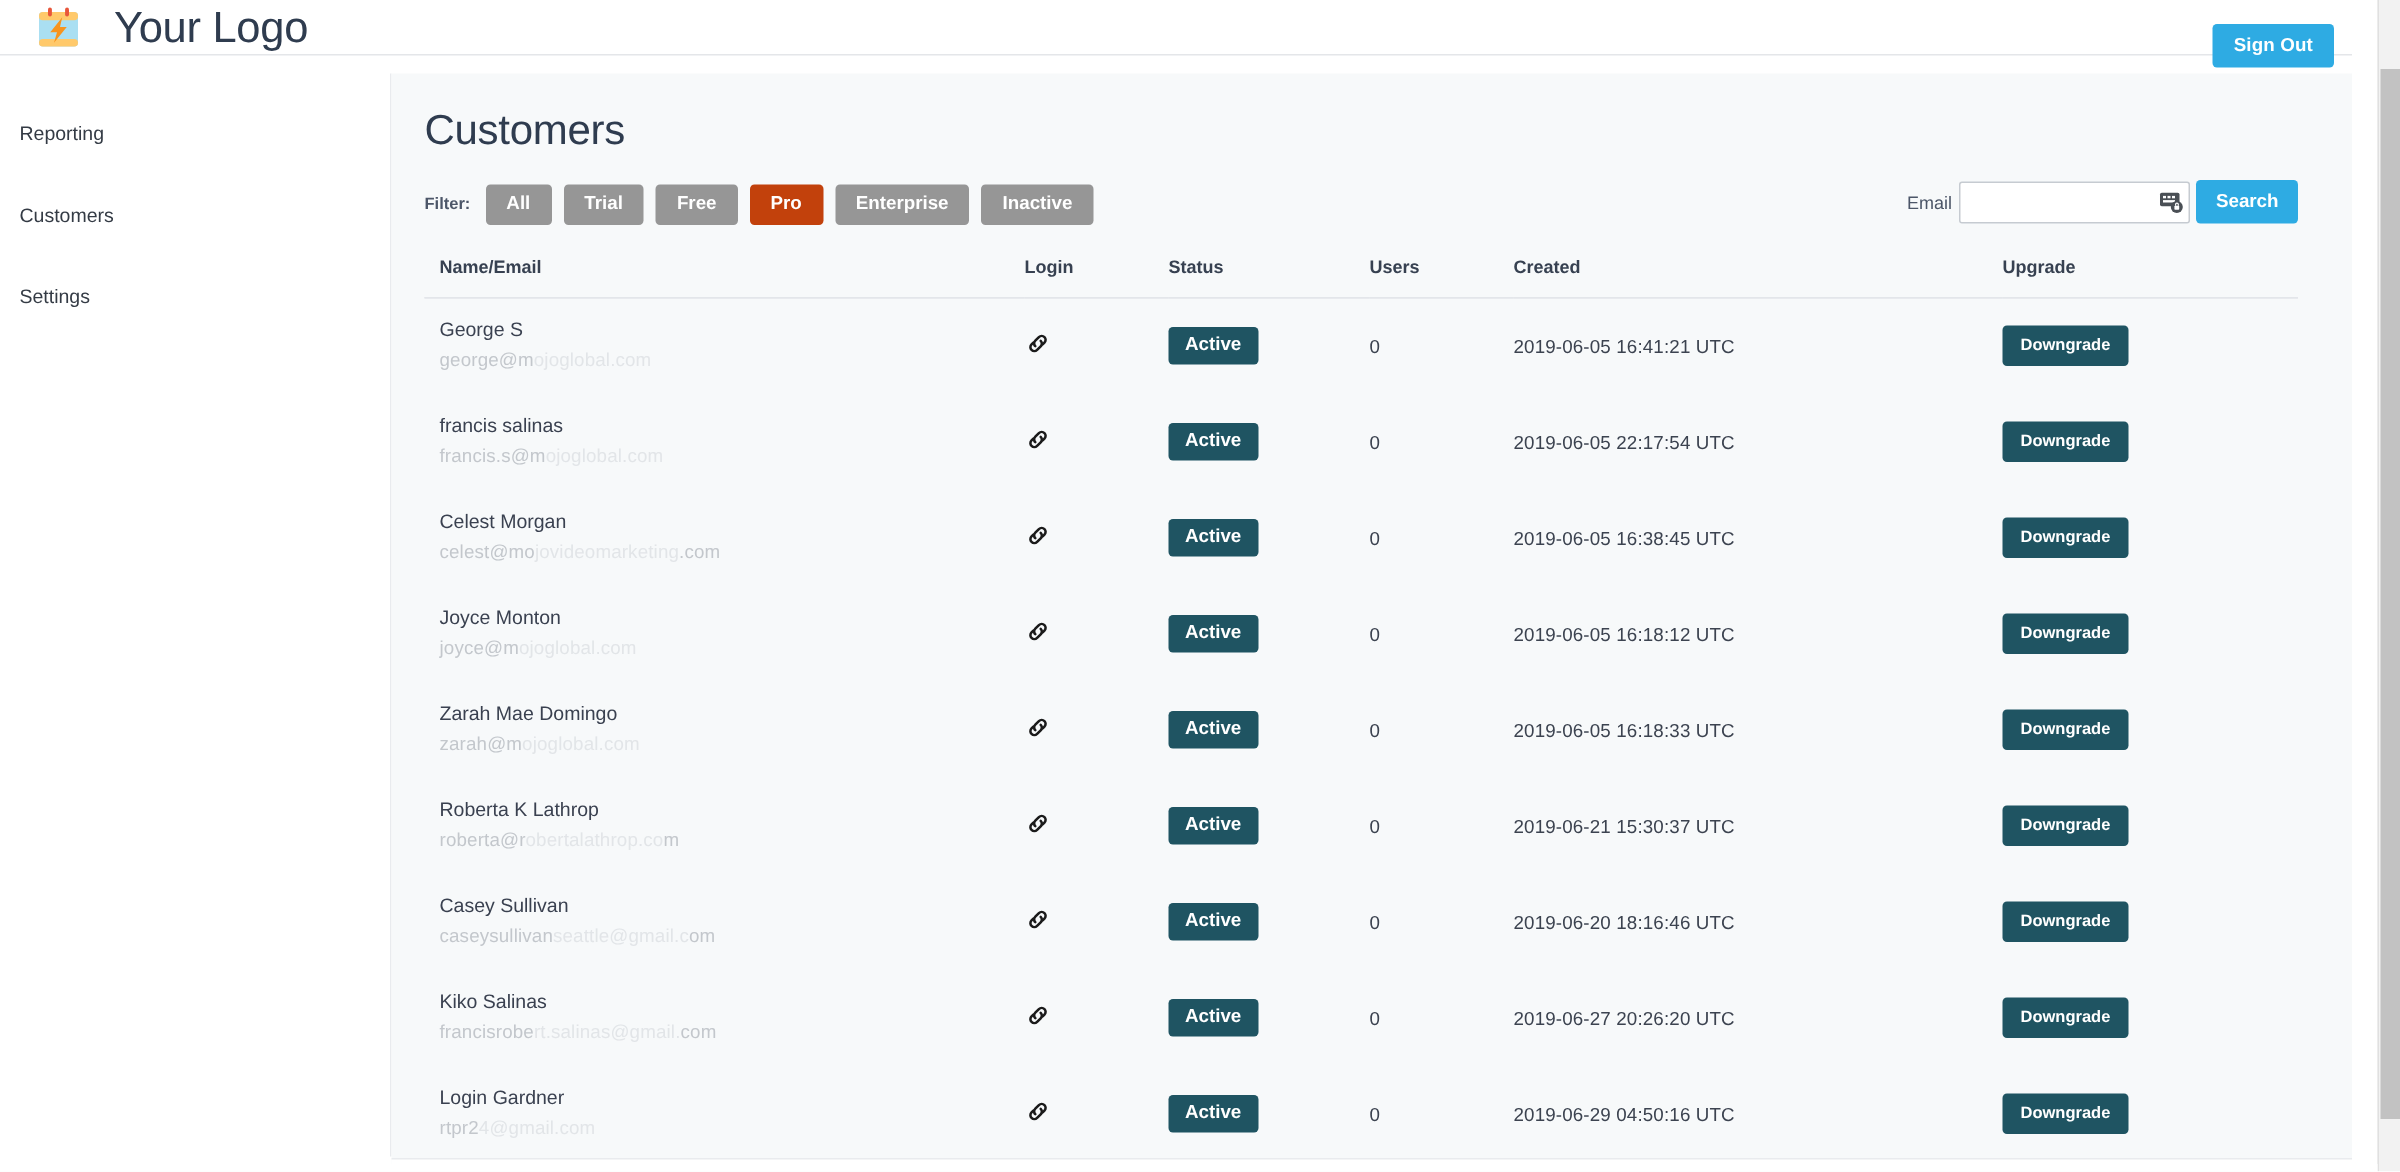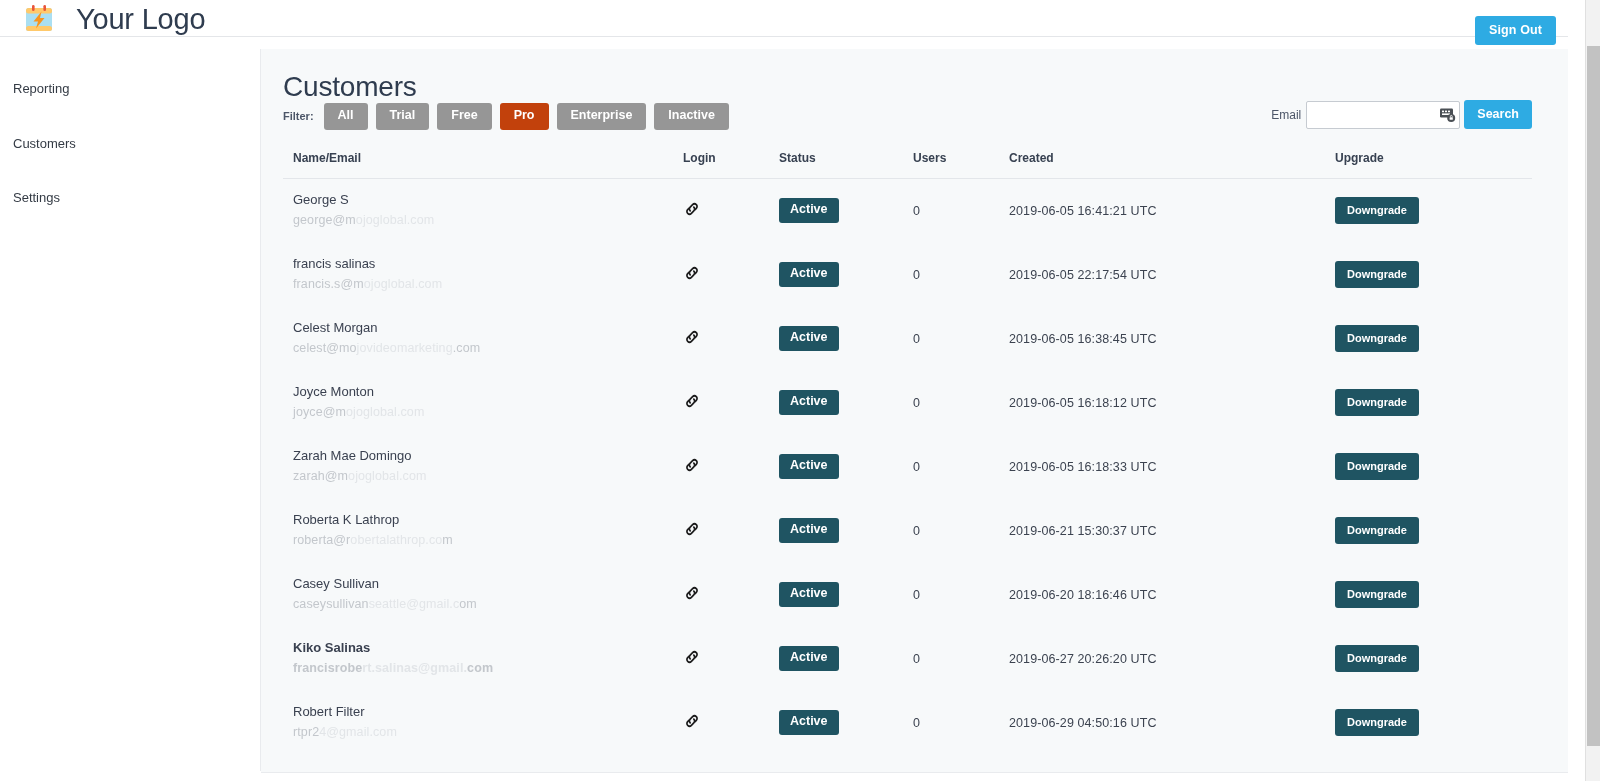--- a/index.html
+++ b/index.html
@@ -79,20 +79,21 @@
     color: #2f3c4f;
     font-weight: 400;
     margin: 0 0 0 0;
     padding: 6px 0 0 0;
     letter-spacing: -0.2px;
   }
 
   
   .toolbar {
     position: relative;
+    margin-top: 20px;
     height: 34px;
   }
   .filters { display: flex; align-items: center; gap: 8px; }
   .filter-label {
     font-size: 11px; font-weight: bold; color: #4c5668; margin-right: 2px;
   }
   .filter-btn {
     background: #969696;
     color: #ffffff;
     border: none;
@@ -401,36 +402,36 @@
                 <td class="col-login"><span class="link-icon"><svg width="18" height="18" viewBox="0 0 18 18" xmlns="http://www.w3.org/2000/svg">
                       <path d="M7.2 10.8a2.6 2.6 0 0 1 0-3.7l2.4-2.4a2.6 2.6 0 0 1 3.7 3.7l-1.2 1.2" stroke="#1b1b1b" stroke-width="1.7" fill="none" stroke-linecap="round"></path>
                       <path d="M10.8 7.2a2.6 2.6 0 0 1 0 3.7l-2.4 2.4a2.6 2.6 0 0 1-3.7-3.7l1.2-1.2" stroke="#1b1b1b" stroke-width="1.7" fill="none" stroke-linecap="round"></path>
                     </svg></span></td>
                 <td class="col-status"><span class="badge-active">Active</span></td>
                 <td class="col-users users-cell">0</td>
                 <td class="col-created created-cell">2019-06-20 18:16:46 UTC</td>
                 <td class="col-upgrade"><button class="downgrade-btn">Downgrade</button></td>
               </tr>
               <tr>
-                <td class="col-name" style="padding-left: 10px; font-weight: bold;">
+                <td class="col-name" style="padding-left: 10px;">
                   <div class="cust-name">Kiko Salinas</div>
                   <div class="cust-email"><span>francisrobe</span><span class="dim">rt.salinas@gmail.</span><span>com</span></div>
                 </td>
                 <td class="col-login"><span class="link-icon"><svg width="18" height="18" viewBox="0 0 18 18" xmlns="http://www.w3.org/2000/svg">
                       <path d="M7.2 10.8a2.6 2.6 0 0 1 0-3.7l2.4-2.4a2.6 2.6 0 0 1 3.7 3.7l-1.2 1.2" stroke="#1b1b1b" stroke-width="1.7" fill="none" stroke-linecap="round"></path>
                       <path d="M10.8 7.2a2.6 2.6 0 0 1 0 3.7l-2.4 2.4a2.6 2.6 0 0 1-3.7-3.7l1.2-1.2" stroke="#1b1b1b" stroke-width="1.7" fill="none" stroke-linecap="round"></path>
                     </svg></span></td>
                 <td class="col-status"><span class="badge-active">Active</span></td>
                 <td class="col-users users-cell">0</td>
                 <td class="col-created created-cell">2019-06-27 20:26:20 UTC</td>
                 <td class="col-upgrade"><button class="downgrade-btn">Downgrade</button></td>
               </tr>
               <tr>
                 <td class="col-name" style="padding-left: 10px;">
-                  <div class="cust-name">Robert Filter</div>
+                  <div class="cust-name">Login Gardner</div>
                   <div class="cust-email"><span>rtpr2</span><span class="dim">4@gmail.com</span></div>
                 </td>
                 <td class="col-login"><span class="link-icon"><svg width="18" height="18" viewBox="0 0 18 18" xmlns="http://www.w3.org/2000/svg">
                       <path d="M7.2 10.8a2.6 2.6 0 0 1 0-3.7l2.4-2.4a2.6 2.6 0 0 1 3.7 3.7l-1.2 1.2" stroke="#1b1b1b" stroke-width="1.7" fill="none" stroke-linecap="round"></path>
                       <path d="M10.8 7.2a2.6 2.6 0 0 1 0 3.7l-2.4 2.4a2.6 2.6 0 0 1-3.7-3.7l1.2-1.2" stroke="#1b1b1b" stroke-width="1.7" fill="none" stroke-linecap="round"></path>
                     </svg></span></td>
                 <td class="col-status"><span class="badge-active">Active</span></td>
                 <td class="col-users users-cell">0</td>
                 <td class="col-created created-cell">2019-06-29 04:50:16 UTC</td>
                 <td class="col-upgrade"><button class="downgrade-btn">Downgrade</button></td>

